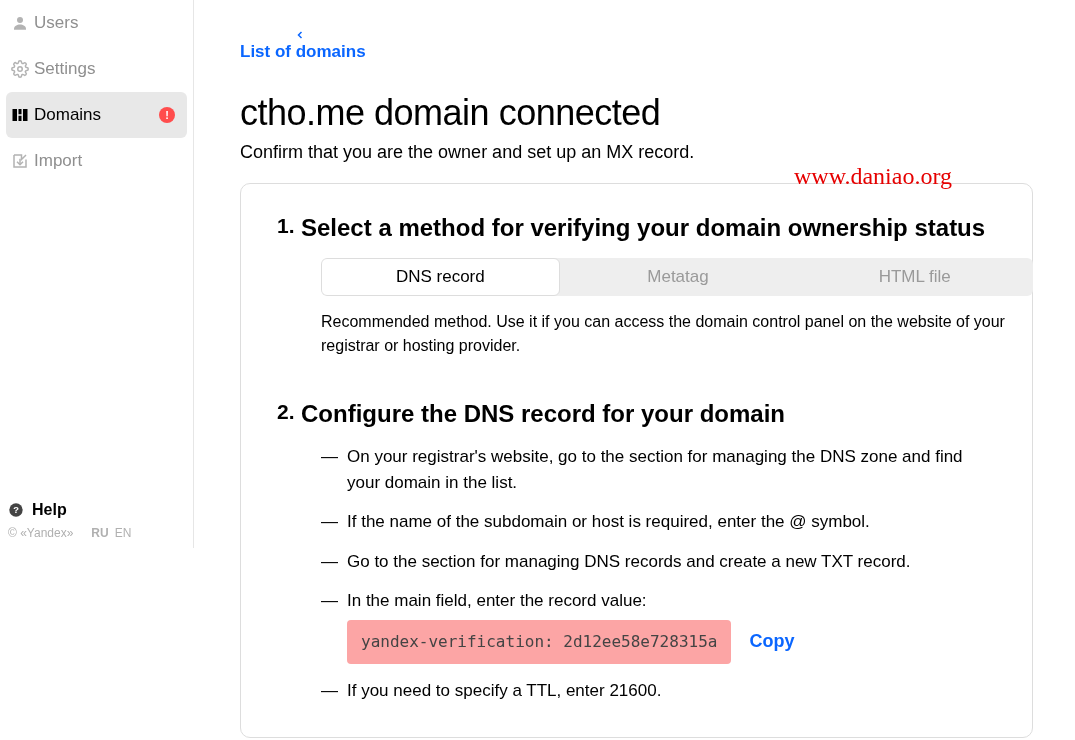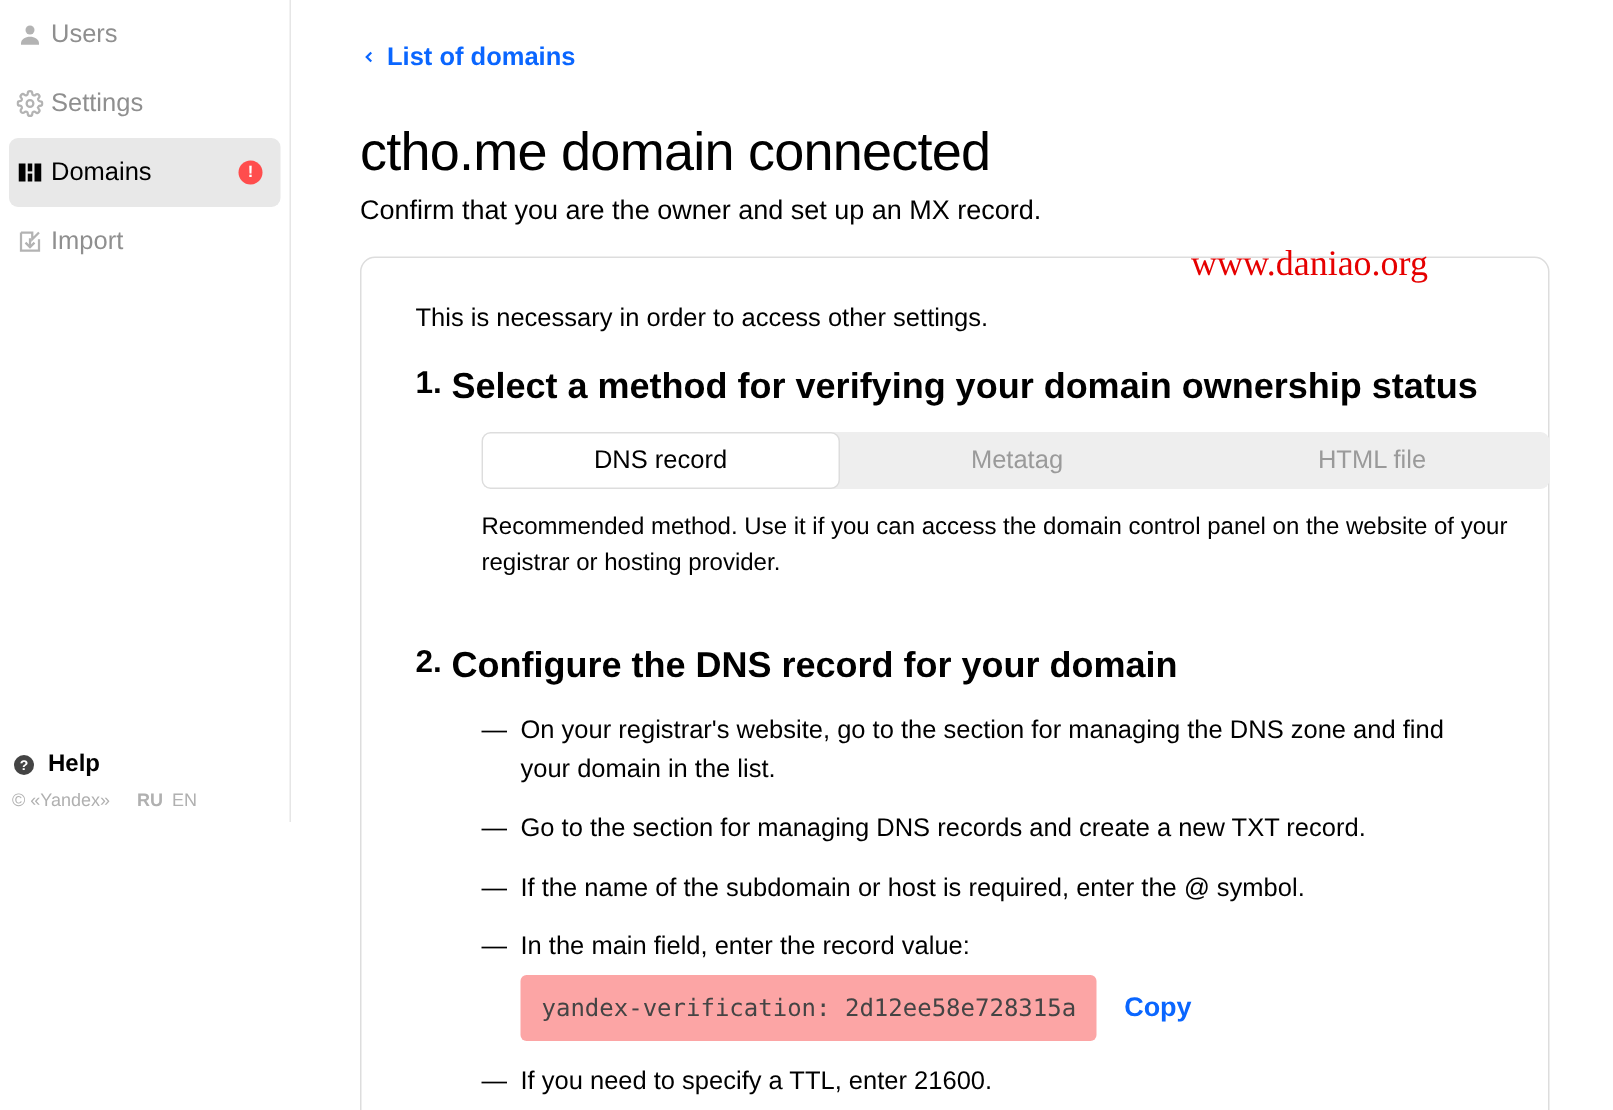--- a/index.html
+++ b/index.html
@@ -22,21 +22,21 @@
   .help-icon { width:20px; display:flex; justify-content:center; color:#444; }
   .help-label { font-size:16px; font-weight:700; color:#000; margin-left:6px; }
   .footer-row { display:flex; align-items:center; gap:6px; padding-left:2px; padding-top:2px; font-size:12px; color:#b0b0b0; }
   .lang { cursor:pointer; }
   .lang.active { font-weight:700; }
 
   
   .main { position:absolute; left:194px; top:0; right:0; bottom:0; overflow:hidden; }
   .content { padding:28px 42px 0 46px; }
 
-  .back-link { display:inline-flex; align-items:center; color:#0a66ff; font-size:17px; font-weight:700; cursor:pointer; }
+  .back-link { display:inline-flex; align-items:center; color:#0a66ff; font-size:17px; font-weight:700; cursor:pointer;flex-direction:column; }
   .chevron-left { margin-right:6px; display:inline-flex; }
 
   .page-title { font-size:36px; font-weight:400; margin:30px 0 8px 0; letter-spacing:-0.5px; }
   .page-subtitle { font-size:18px; color:#000; margin:0 0 20px 0; }
 
   .watermark { position:absolute; top:148px; left:600px; color:#e60000; font-size:24px; font-family: "Times New Roman", serif; margin-top: 15px; }
 
   .card { border:1px solid #ddd; border-radius:10px; padding:30px 36px 8px 36px; }
   .card-title { font-size:26px; font-weight:700; margin:0 0 8px 0; }
   .card-desc { font-size:17px; color:#000; margin:0 0 22px 0; }
@@ -143,21 +143,20 @@
       </span>
       <span>List of domains</span>
     </div>
 
     <h1 class="page-title">ctho.me domain connected</h1>
     <p class="page-subtitle">Confirm that you are the owner and set up an MX record.</p>
 
     <div class="watermark">www.daniao.org</div>
 
     <div class="card">
-      <p class="card-desc">This is necessary in order to access other settings.</p>
 
       <div class="step">
         <div class="step-num">1.</div>
         <div class="step-body">
           <div class="step-title">Select a method for verifying your domain ownership status</div>
 
           <div class="seg">
             <div class="seg-btn active">DNS record</div>
             <div class="seg-btn">Metatag</div>
             <div class="seg-btn">HTML file</div>
@@ -167,22 +166,22 @@
         </div>
       </div>
 
       <div class="step">
         <div class="step-num">2.</div>
         <div class="step-body">
           <div class="step-title">Configure the DNS record for your domain</div>
 
           <ul class="dash-list">
             <li>On your registrar's website, go to the section for managing the DNS zone and find your domain in the list.</li>
+            <li>If the name of the subdomain or host is required, enter the @ symbol.</li>
             <li>Go to the section for managing DNS records and create a new TXT record.</li>
-            <li>If the name of the subdomain or host is required, enter the @ symbol.</li>
             <li>
               <span>In the main field, enter the record value:</span>
               <div class="code-row">
                 <div class="code-box">yandex-verification: 2d12ee58e728315a</div>
                 <span class="copy-link">Copy</span>
               </div>
             </li>
             <li>If you need to specify a TTL, enter 21600.</li>
           </ul>
         </div>

